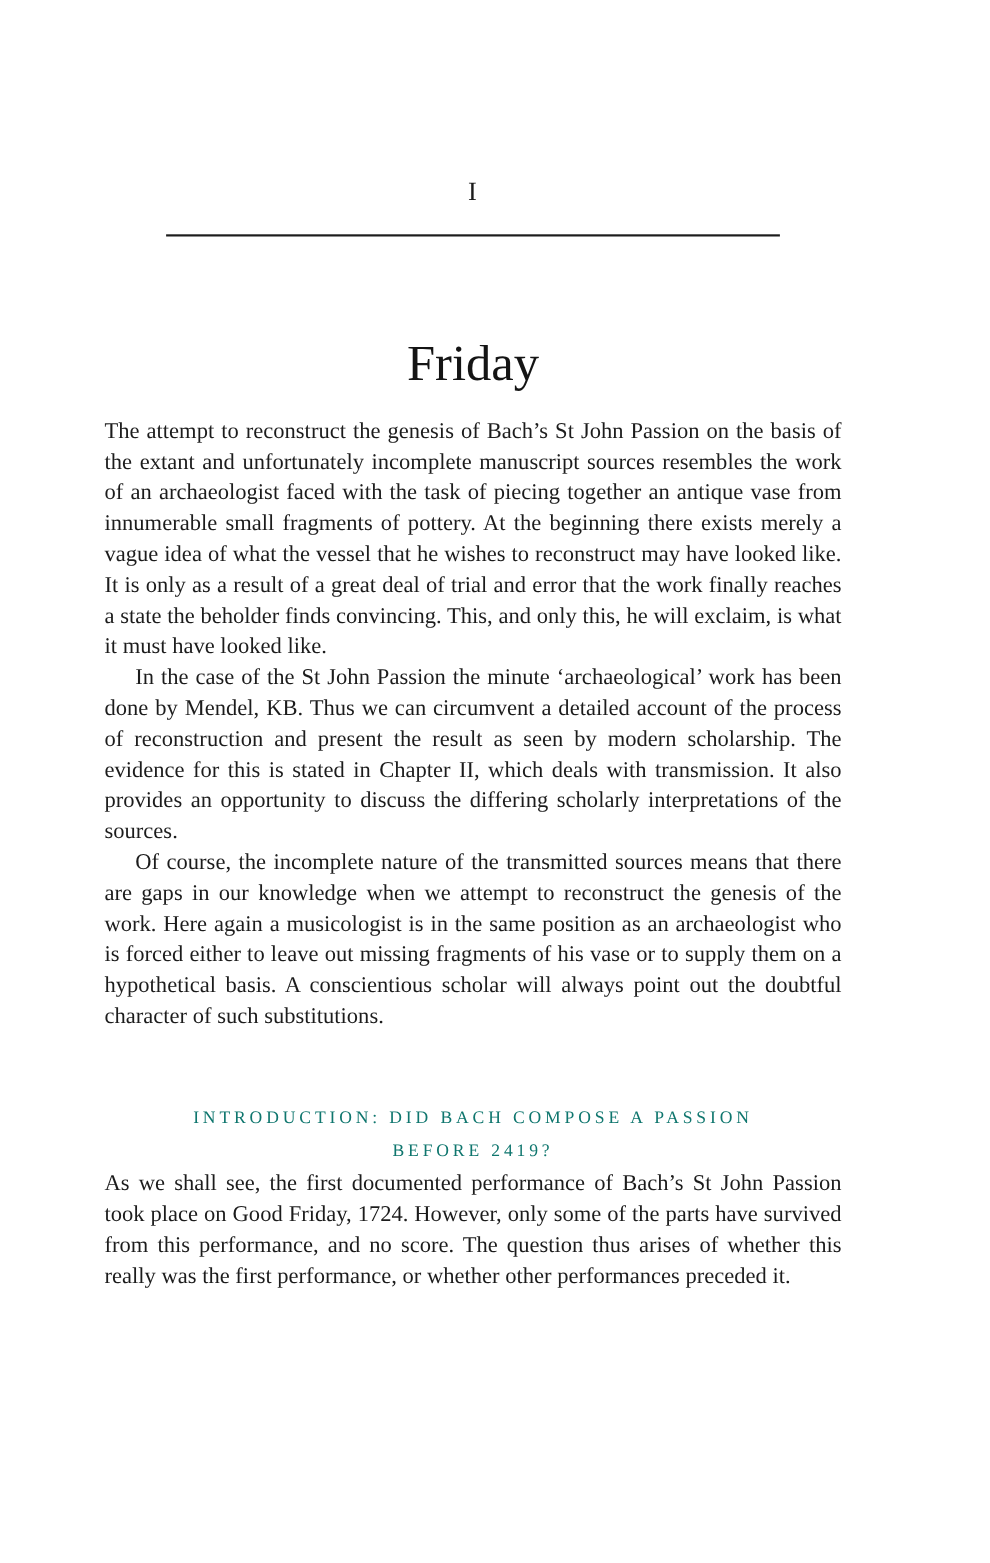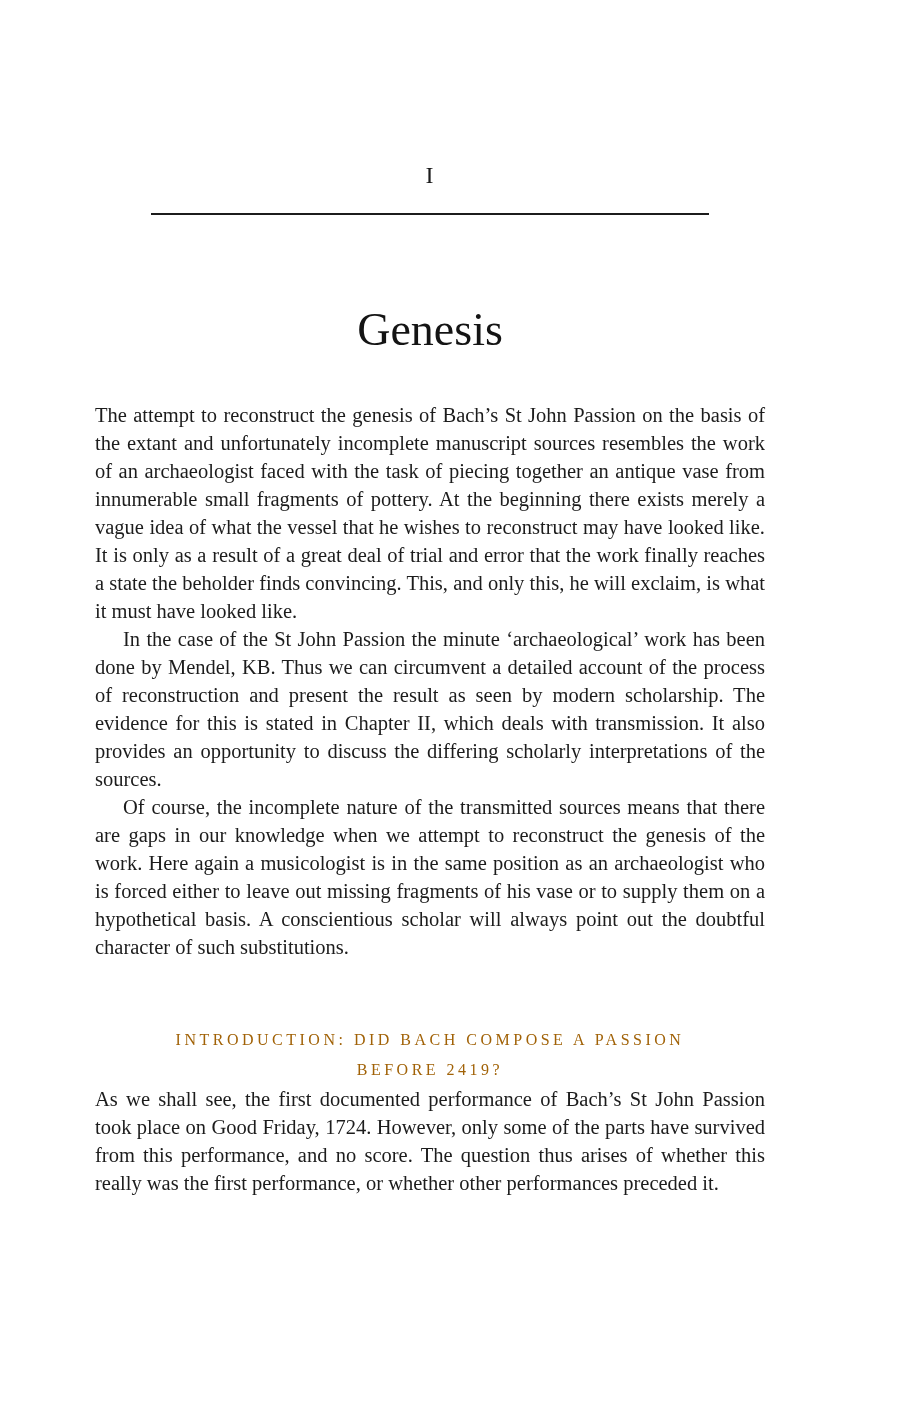--- a/index.html
+++ b/index.html
@@ -45,21 +45,21 @@
     top: 272px;
     left: 0;
     width: 670px;
     text-align: center;
     font-size: 46px;
     font-weight: 400;
     color: #141414;
   }
   .body-text {
     position: absolute;
-    top: 401px;
+    top: 378px;
     left: 0;
     width: 670px;
     font-size: 20.5px;
     line-height: 28px;
     text-align: justify;
     text-justify: inter-word;
     color: #1c1c1c;
   }
   .body-text p {
     margin: 0;
@@ -71,37 +71,37 @@
   .italic {
   }
   .section-heading {
     margin-top: 64px;
     text-align: center;
     font-size: 16px;
     line-height: 30px;
     letter-spacing: 3.5px;
     text-indent: 0;
     font-weight: 400;
-    color: #a16207;
+    color: #0f766e;
   }
   .after-heading {
     margin-top: 42px;
   }
 </style>
 </head>
 <body>
 
 <div class="page">
   <div class="content">
 
     <div class="chapter-number">I</div>
 
     <div class="chapter-rule"></div>
 
-    <h1 class="chapter-title">Genesis</h1>
+    <h1 class="chapter-title">Friday</h1>
 
     <div class="body-text">
 
       <p>The attempt to reconstruct the genesis of Bach’s St John Passion on the basis of the extant and unfortunately incomplete manuscript sources resembles the work of an archaeologist faced with the task of piecing together an antique vase from innumerable small fragments of pottery. At the beginning there exists merely a vague idea of what the vessel that he wishes to reconstruct may have looked like. It is only as a result of a great deal of trial and error that the work finally reaches a state the beholder finds convincing. This, and only this, he will exclaim, is what it must have looked like.</p>
 
       <p class="indent"><span>In the case of the St John Passion the minute ‘archaeological’ work has been done by Mendel, </span><span class="italic">KB</span><span>. Thus we can circumvent a detailed account of the process of reconstruction and present the result as seen by modern scholarship. The evidence for this is stated in Chapter II, which deals with transmission. It also provides an opportunity to discuss the differing scholarly interpretations of the sources.</span></p>
 
       <p class="indent">Of course, the incomplete nature of the transmitted sources means that there are gaps in our knowledge when we attempt to reconstruct the genesis of the work. Here again a musicologist is in the same position as an archaeologist who is forced either to leave out missing fragments of his vase or to supply them on a hypothetical basis. A conscientious scholar will always point out the doubtful character of such substitutions.</p>
 
       <div class="section-heading">

